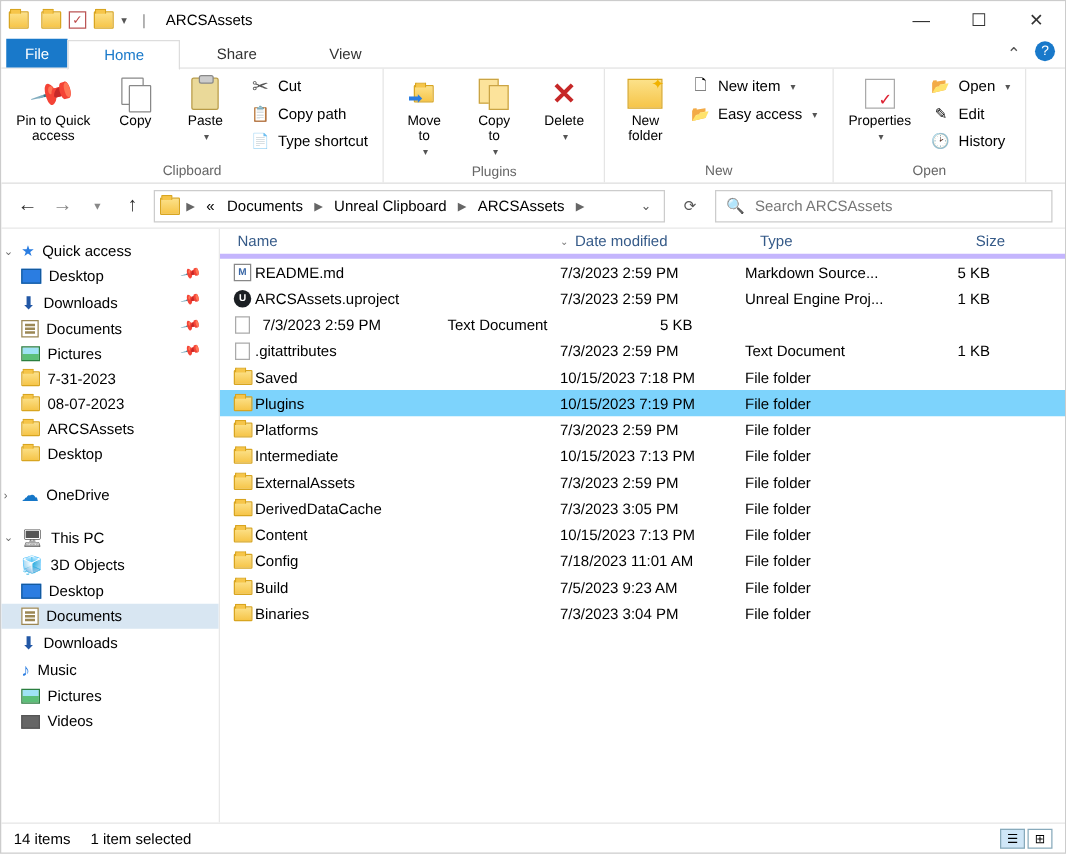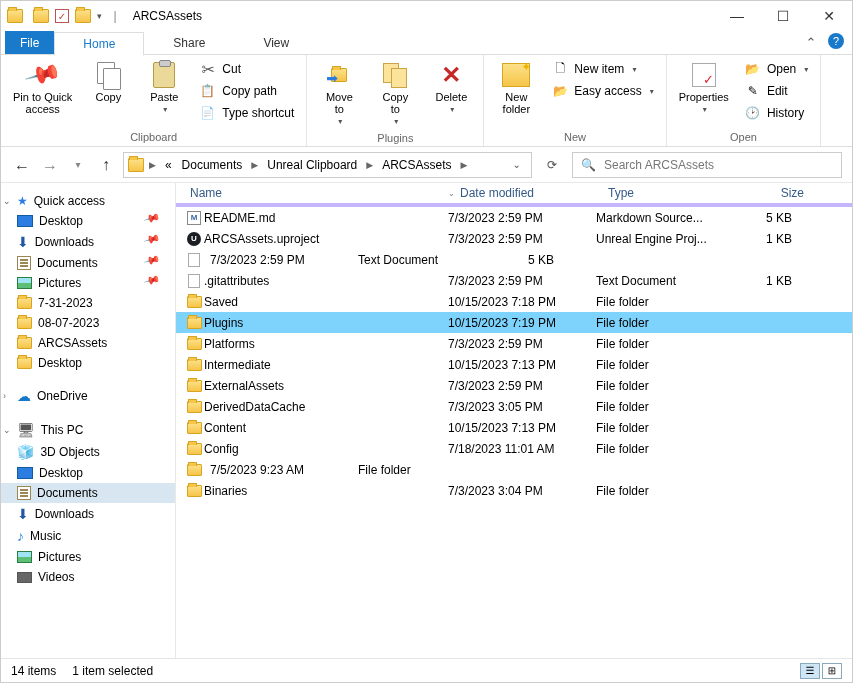--- a/index.html
+++ b/index.html
@@ -491,20 +491,21 @@
           </span>
           <span class="nm">Config</span>
           <span class="dt">7/18/2023 11:01 AM</span>
           <span class="tp">File folder</span>
           <span class="sz"></span>
         </div>
         <div class="row">
           <span class="ic">
             <span class="folder-icon"></span>
           </span>
+          <span class="nm">Build</span>
           <span class="dt">7/5/2023 9:23 AM</span>
           <span class="tp">File folder</span>
           <span class="sz"></span>
         </div>
         <div class="row">
           <span class="ic">
             <span class="folder-icon"></span>
           </span>
           <span class="nm">Binaries</span>
           <span class="dt">7/3/2023 3:04 PM</span>

